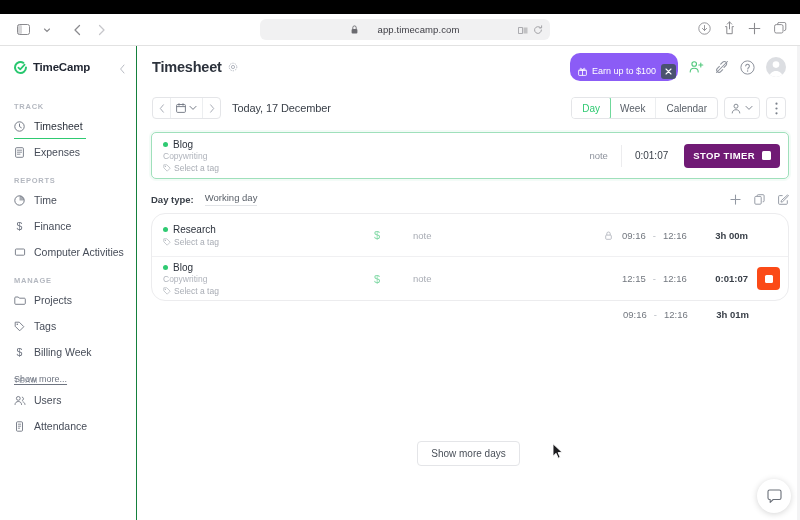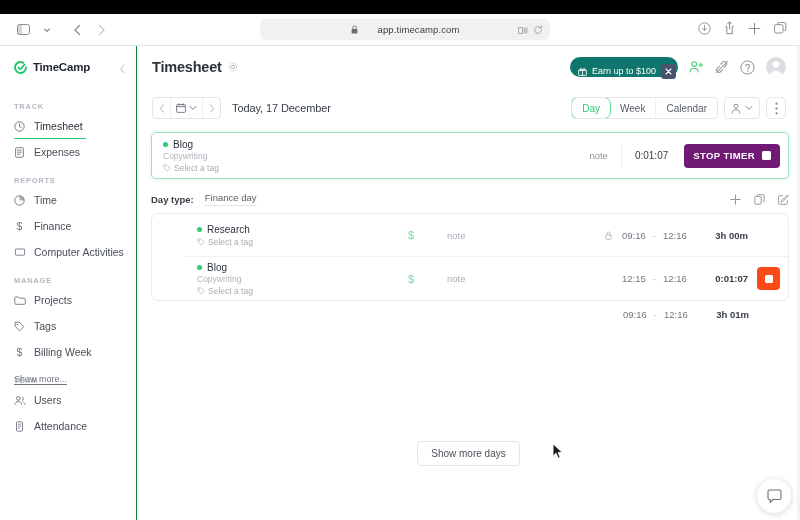--- a/index.html
+++ b/index.html
@@ -72,21 +72,21 @@
     text-decoration: underline; text-underline-offset: 2px;
   }
 
   
   #main { flex: 1; height: 474px; background: #ffffff; position: relative; }
   #page-header { height: 42px; display: flex; align-items: center; padding: 0 14px 0 15px; }
   #page-title { font-size: 14.5px; font-weight: 600; color: #2c323c; letter-spacing: -0.2px; }
   #title-gear { margin-left: 6px; color: #a9aeb8; display: flex; }
   #header-right { margin-left: auto; display: flex; align-items: center; gap: 11px; }
   #promo {
-    height: 20px; background: #0f766e; border-radius: 10px; display: flex;
+    height: 28px; background: #8b5cf6; border-radius: 10px; display: flex;
     align-items: center; padding: 8px 2px 0 8px; gap: 5px;
   }
   #promo-text { font-size: 9px; color: #ffffff; font-weight: 500; white-space: nowrap; }
   #promo-close {
     width: 15px; height: 15px; border-radius: 3px; background: #4a5270;
     display: flex; align-items: center; justify-content: center;
     color: #ffffff; font-size: 9px; line-height: 1;
   }
   .hdr-icon { display: flex; align-items: center; color: #8d929c; }
   #avatar {
@@ -102,21 +102,21 @@
   .dn-cal { display: flex; align-items: center; gap: 3px; padding: 0 5px; height: 20px; color: #6e7480; }
   #date-label { font-size: 11px; color: #3a4049; margin-left: 11px; letter-spacing: -0.1px; }
   #toolbar-right2 { margin-left: auto; display: flex; align-items: center; gap: 6px; }
   #view-toggle { display: flex; height: 22px; border: 1px solid #e4e5e8; border-radius: 4px; overflow: hidden; background: #fff; }
   .vt-btn {
     display: flex; align-items: center; justify-content: center;
     padding: 0 10px; font-size: 10px; color: #5a6069; border-right: 1px solid #eceef0;
   }
   .vt-btn:last-child { border-right: none; }
   .vt-btn.selected {
-    color: #2fca72; border: 1.2px solid #6fd89b; border-radius: 7px; margin: -1px;
+    color: #2fca72; border: 1.2px solid #6fd89b; border-radius: 2px; margin: -1px;
     background: #fff; position: relative; z-index: 2;
   }
   #user-select {
     display: flex; align-items: center; gap: 4px; height: 22px; padding: 0 6px;
     border: 1px solid #e4e5e8; border-radius: 4px; color: #7b818b; background: #fff;
   }
   #kebab { width: 20px; height: 22px; border: 1px solid #e4e5e8; border-radius: 4px;
            display: flex; align-items: center; justify-content: center; color: #7b818b; background: #fff; }
 
   
@@ -143,21 +143,21 @@
   
   #daytype-bar { display: flex; align-items: center; height: 28px; margin: 6px 11px 0 14px; }
   #daytype-label { font-size: 9.5px; font-weight: 700; color: #3a4049; }
   #daytype-value {
     font-size: 9.5px; color: #5a6069; margin-left: 11px;
     border-bottom: 1px solid #e2e4e7; padding-bottom: 2px;
   }
   #daytype-actions { margin-left: auto; display: flex; align-items: center; gap: 13px; color: #9298a2; }
 
   
-  #entries { margin: 0 11px 0 14px; border: 1px solid #ececee; border-radius: 7px; background: #fff; overflow: hidden; padding-left: 34px; }
+  #entries { margin: 0 11px 0 14px; border: 1px solid #ececee; border-radius: 14px; background: #fff; overflow: hidden; }
   .entry-row { display: flex; align-items: center; height: 43px; padding: 0 8px 0 11px; border-bottom: 1px solid #f0f0f2; }
   .entry-row:last-child { border-bottom: none; }
   .entry-left { width: 178px; flex: none; }
   .entry-billable { width: 72px; flex: none; display: flex; justify-content: center; font-size: 11px; color: #7fd8a4; }
   .entry-note { flex: 1; font-size: 9.5px; color: #a8acb4; }
   .entry-times { display: flex; align-items: center; gap: 7px; color: #72777f; font-size: 9.5px; }
   .entry-times .lock { color: #b0b4bc; display: flex; }
   .time-from { width: 27px; text-align: right; }
   .time-dash { color: #b6bac1; }
   .time-to { width: 27px; }
@@ -531,21 +531,21 @@
           <span id="timer-duration">0:01:07</span>
           <div id="stop-timer">
             <span id="stop-timer-label">STOP TIMER</span>
             <span class="stop-square"></span>
           </div>
         </div>
       </div>
 
       <div id="daytype-bar">
         <span id="daytype-label">Day type:</span>
-        <span id="daytype-value">Finance day</span>
+        <span id="daytype-value">Working day</span>
         <div id="daytype-actions">
           <span style="display:flex">
             <svg width="11" height="11" viewBox="0 0 11 11">
                 <path d="M5.5 0.9v9.2M0.9 5.5h9.2" stroke="currentColor" stroke-width="1.05" stroke-linecap="round"></path>
               </svg>
           </span>
           <span style="display:flex">
             <svg width="11" height="11" viewBox="0 0 11 11">
                 <rect x="0.8" y="2.4" width="6.4" height="7.8" rx="1" fill="none" stroke="currentColor" stroke-width="0.95"></rect>
                 <path d="M3.2 2.1V1.7a1 1 0 011-1h4.9a1 1 0 011 1v5.1a1 1 0 01-1 1h-0.4" fill="none" stroke="currentColor" stroke-width="0.95"></path>

